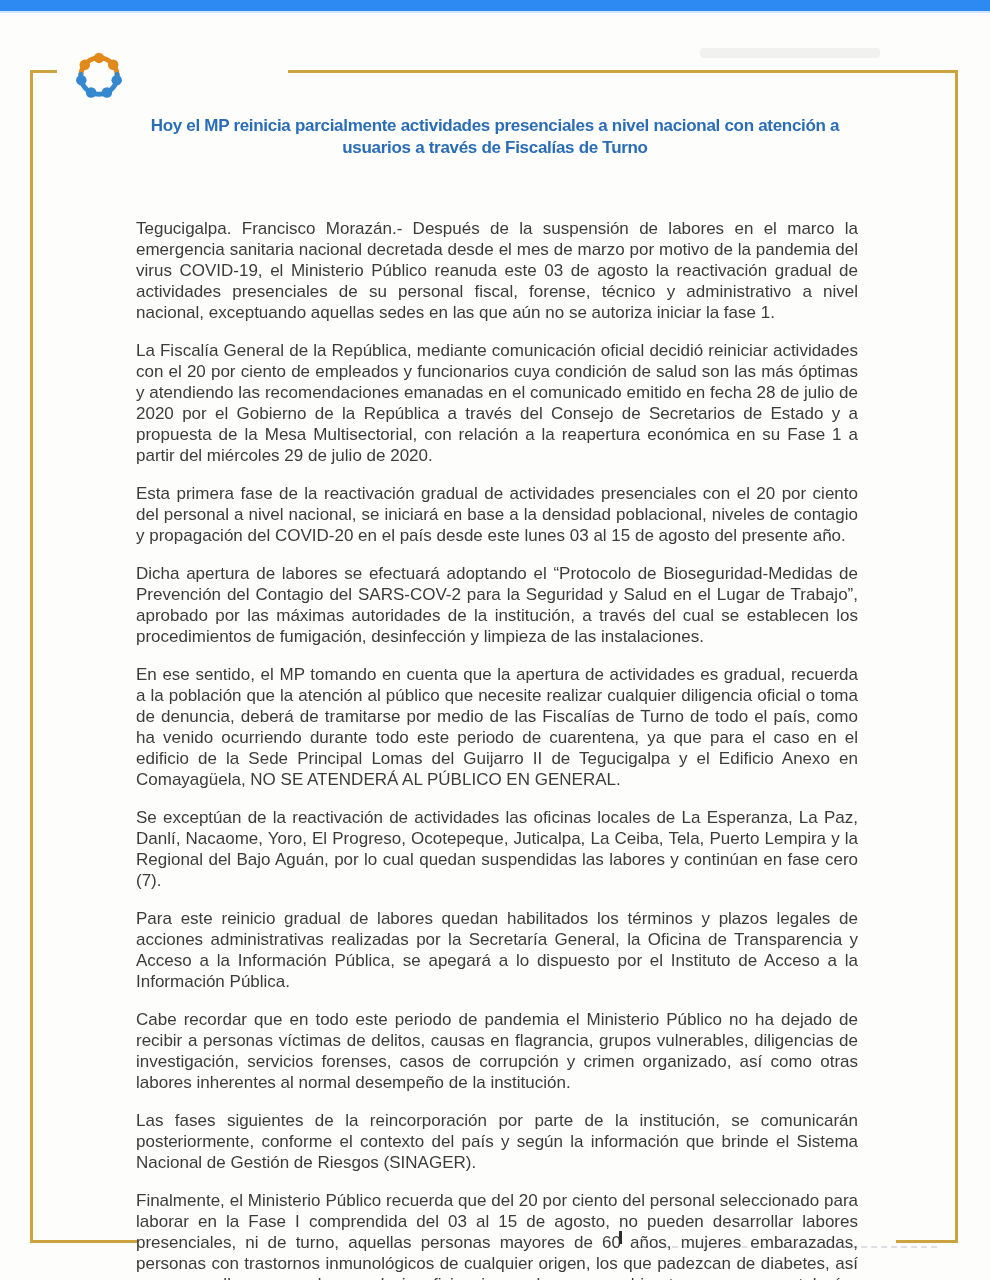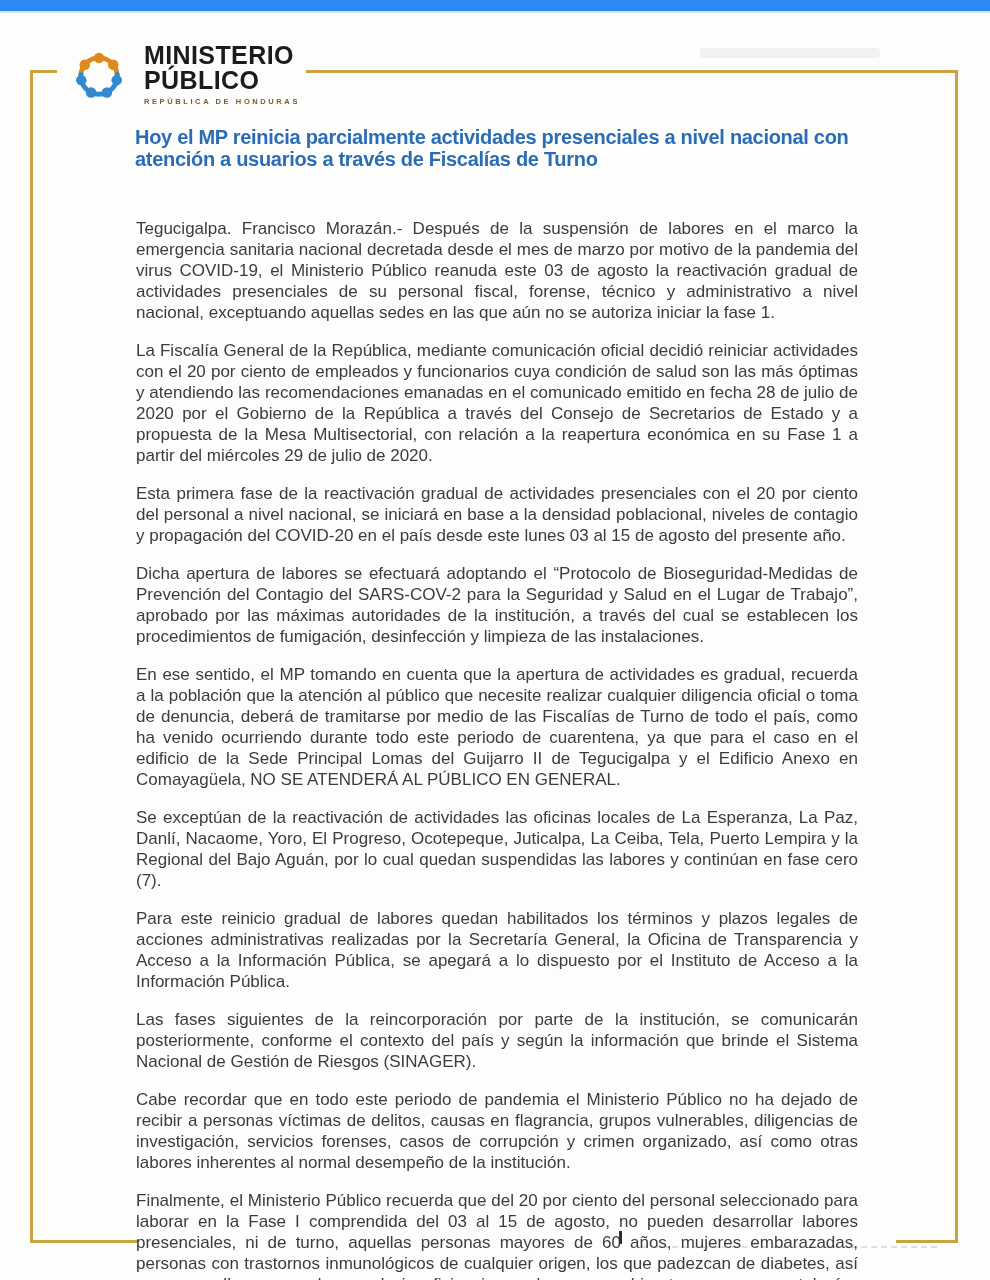--- a/index.html
+++ b/index.html
@@ -30,22 +30,22 @@
   .logo-line{
     font-size:25px;font-weight:bold;color:#1b1b1b;line-height:25px;
     letter-spacing:0.4px;white-space:nowrap;
   }
   .logo-sub{
     font-size:7.5px;font-weight:bold;color:#7d5a2a;
     letter-spacing:2.6px;margin-top:4px;white-space:nowrap;
   }
 
   .doc-title{
-    position:absolute;top:126px;left:135px;width:720px;
-    font-size:20px;font-weight:bold;
+    position:absolute;top:115px;left:135px;width:720px;
+    text-align:center;font-size:17px;font-weight:bold;
     line-height:22px;letter-spacing:-0.3px;
   }
 
   .article{
     position:absolute;top:198px;left:136px;width:722px;
     color:#3c3c3c;font-size:17px;line-height:21px;
     text-align:justify;
     margin-top:20px;
   }
   .article p{margin:0 0 17px 0;}
@@ -82,37 +82,32 @@
     <path d="M 75.9 52.7 A 26 26 1 1 1 24.1 52.7" fill="none" stroke-width="7" stroke-linecap="round" stroke="#3388cf"></path>
 
     <circle cx="50" cy="29" r="7.5" fill="#e2891b"></circle>
     <circle cx="70.3" cy="38.8" r="7.5" fill="#e2891b"></circle>
     <circle cx="29.7" cy="38.8" r="7.5" fill="#e2891b"></circle>
     <circle cx="75.3" cy="60.8" r="7.5" fill="#3388cf"></circle>
     <circle cx="61.3" cy="78.4" r="7.5" fill="#3388cf"></circle>
     <circle cx="38.7" cy="78.4" r="7.5" fill="#3388cf"></circle>
     <circle cx="24.7" cy="60.8" r="7.5" fill="#3388cf"></circle>
   </svg>
-  <div class="logo-text">
-    <div class="logo-line">MINISTERIO</div>
-    <div class="logo-line">PÚBLICO</div>
-    <div class="logo-sub">REPÚBLICA DE HONDURAS</div>
-  </div>
 </div>
 
 <div class="doc-title" style="color: rgb(42, 109, 182);">Hoy el MP reinicia parcialmente actividades presenciales a nivel nacional con atención a usuarios a través de Fiscalías de Turno</div>
 
 <div class="article">
   <p>Tegucigalpa. Francisco Morazán.- Después de la suspensión de labores en el marco la emergencia sanitaria nacional decretada desde el mes de marzo por motivo de la pandemia del virus COVID-19, el Ministerio Público reanuda este 03 de agosto la reactivación gradual de actividades presenciales de su personal fiscal, forense, técnico y administrativo a nivel nacional, exceptuando aquellas sedes en las que aún no se autoriza iniciar la fase 1.</p>
   <p>La Fiscalía General de la República, mediante comunicación oficial decidió reiniciar actividades con el 20 por ciento de empleados y funcionarios cuya condición de salud son las más óptimas y atendiendo las recomendaciones emanadas en el comunicado emitido en fecha 28 de julio de 2020 por el Gobierno de la República a través del Consejo de Secretarios de Estado y a propuesta de la Mesa Multisectorial, con relación a la reapertura económica en su Fase 1 a partir del miércoles 29 de julio de 2020.</p>
   <p>Esta primera fase de la reactivación gradual de actividades presenciales con el 20 por ciento del personal a nivel nacional, se iniciará en base a la densidad poblacional, niveles de contagio y propagación del COVID-20 en el país desde este lunes 03 al 15 de agosto del presente año.</p>
   <p>Dicha apertura de labores se efectuará adoptando el “Protocolo de Bioseguridad-Medidas de Prevención del Contagio del SARS-COV-2 para la Seguridad y Salud en el Lugar de Trabajo”, aprobado por las máximas autoridades de la institución, a través del cual se establecen los procedimientos de fumigación, desinfección y limpieza de las instalaciones.</p>
   <p>En ese sentido, el MP tomando en cuenta que la apertura de actividades es gradual, recuerda a la población que la atención al público que necesite realizar  cualquier diligencia oficial o toma de denuncia, deberá de tramitarse por medio de las Fiscalías de Turno de todo el país, como ha venido ocurriendo durante todo este periodo de cuarentena, ya que para el caso en el edificio de la Sede Principal Lomas del Guijarro II de Tegucigalpa y el Edificio Anexo en Comayagüela, NO SE ATENDERÁ AL PÚBLICO EN GENERAL.</p>
   <p>Se exceptúan de la reactivación de actividades las oficinas locales de La Esperanza, La Paz, Danlí, Nacaome, Yoro, El Progreso, Ocotepeque, Juticalpa, La Ceiba, Tela, Puerto Lempira y la Regional del Bajo Aguán, por lo cual quedan suspendidas las labores y continúan en fase cero (7).</p>
   <p>Para este reinicio gradual de labores quedan habilitados los términos y plazos legales de acciones administrativas realizadas por la Secretaría General, la Oficina de Transparencia y Acceso a la Información Pública, se apegará a lo dispuesto por el Instituto de Acceso a la Información Pública.</p>
+  <p>Cabe recordar que en todo este periodo de pandemia el Ministerio Público no ha dejado de recibir a personas víctimas de delitos, causas en flagrancia, grupos vulnerables, diligencias de investigación, servicios forenses, casos de corrupción y crimen organizado, así como otras labores inherentes al normal desempeño de la institución.</p>
   <p>Las fases siguientes de la reincorporación por parte de la institución,  se comunicarán posteriormente, conforme el contexto del país y según la información que brinde el Sistema Nacional de Gestión de Riesgos (SINAGER).</p>
-  <p>Cabe recordar que en todo este periodo de pandemia el Ministerio Público no ha dejado de recibir a personas víctimas de delitos, causas en flagrancia, grupos vulnerables, diligencias de investigación, servicios forenses, casos de corrupción y crimen organizado, así como otras labores inherentes al normal desempeño de la institución.</p>
   <p>Finalmente, el Ministerio Público recuerda que del 20 por ciento del personal seleccionado para laborar en la Fase I comprendida del 03 al 15 de agosto, no pueden desarrollar labores presenciales, ni de turno, aquellas personas mayores de 60 años, mujeres embarazadas, personas con trastornos inmunológicos de cualquier origen, los que padezcan de diabetes, así como  aquellos que padezcan de insuficiencia renal, personas hipertensas o con patologías cardiovasculares o con patologías oncológicas; además de las personas con infecciones respiratorias.</p>
 </div>
 
 <div class="artifact-tick"></div>
 <div class="artifact-dashes"></div>
 <div class="smudge"></div>
 
 </body></html>

